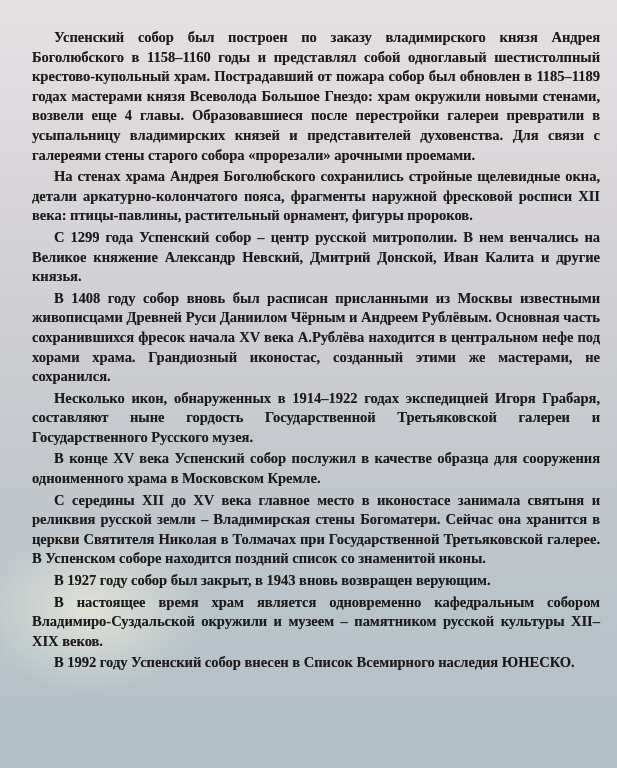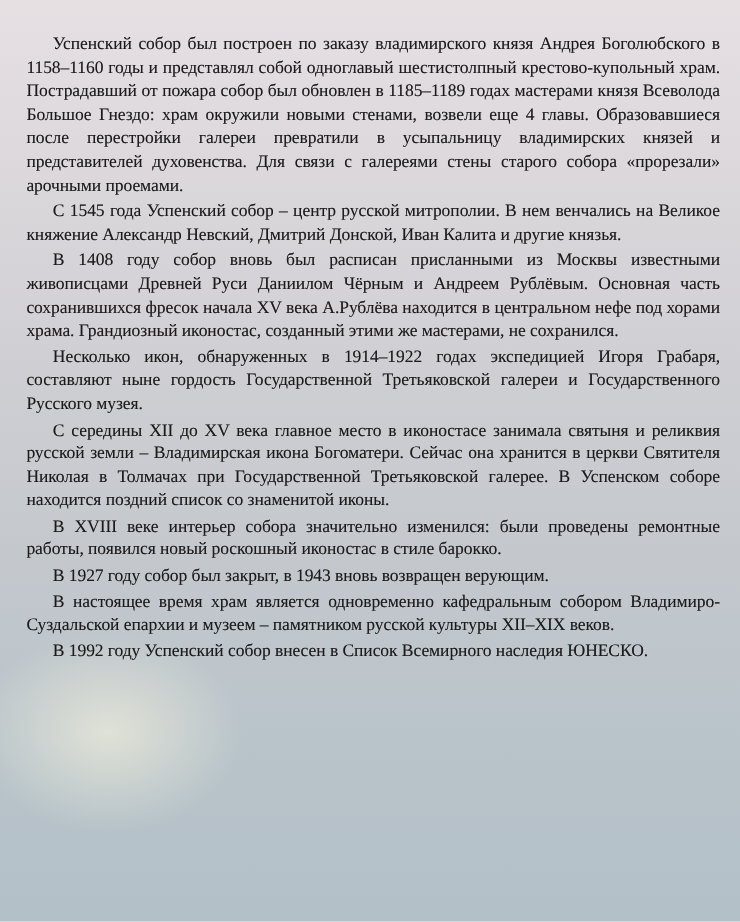--- a/index.html
+++ b/index.html
@@ -17,36 +17,37 @@
       font-family: "Liberation Serif", "DejaVu Serif", serif;
       color: #1c1a1a;
     }
     .plaque {
       position: absolute;
       left: 20px;
       top: 28px;
       width: 580px;
     }
     .para {
-      margin: 0 0 2px 2px;
+      margin: 0 0 2px 12px;
       font-size: 14.6px;
       line-height: 19.6px;
       text-align: justify;
       text-indent: 22px;
-      font-weight: normal;
+      font-weight: bold;
       letter-spacing: -0.05px;
       text-shadow: 0 0 0.4px rgba(0,0,0,0.35);
     }
   </style>
 </head>
 <body>
 
 <div class="plaque">
   <p class="para">Успенский собор был построен по заказу владимирского князя Андрея Боголюбского в 1158–1160 годы и представлял собой одноглавый шестистолпный крестово-купольный храм. Пострадавший от пожара собор был обновлен в 1185–1189 годах мастерами князя Всеволода Большое Гнездо: храм окружили новыми стенами, возвели еще 4 главы. Образовавшиеся после перестройки галереи превратили в усыпальницу владимирских князей и представителей духовенства. Для связи с галереями стены старого собора «прорезали» арочными проемами.</p>
-  <p class="para">С 1545 года Успенский собор – центр русской митрополии. В нем венчались на Великое княжение Александр Невский, Дмитрий Донской, Иван Калита и другие князья.</p>
+  <p class="para">На стенах храма Андрея Боголюбского сохранились стройные щелевидные окна, детали аркатурно-колончатого пояса, фрагменты наружной фресковой росписи XII века: птицы-павлины, растительный орнамент, фигуры пророков.</p>
+  <p class="para">С 1299 года Успенский собор – центр русской митрополии. В нем венчались на Великое княжение Александр Невский, Дмитрий Донской, Иван Калита и другие князья.</p>
   <p class="para">В 1408 году собор вновь был расписан присланными из Москвы известными живописцами Древней Руси Даниилом Чёрным и Андреем Рублёвым. Основная часть сохранившихся фресок начала XV века А.Рублёва находится в центральном нефе под хорами храма. Грандиозный иконостас, созданный этими же мастерами, не сохранился.</p>
   <p class="para">Несколько икон, обнаруженных в 1914–1922 годах экспедицией Игоря Грабаря, составляют ныне гордость Государственной Третьяковской галереи и Государственного Русского музея.</p>
-  <p class="para">С середины XII до XV века главное место в иконостасе занимала святыня и реликвия русской земли – Владимирская икона Богоматери. Сейчас она хранится в церкви Святителя Николая в Толмачах при Государственной Третьяковской галерее. В Успенском соборе находится поздний список со знаменитой иконы.</p>
-  <p class="para">В XVIII веке интерьер собора значительно изменился: были проведены ремонтные работы, появился новый роскошный иконостас в стиле барокко.</p>
+  <p class="para">В конце XV века Успенский собор послужил в качестве образца для сооружения одноименного храма в Московском Кремле.</p>
+  <p class="para">С середины XII до XV века главное место в иконостасе занимала святыня и реликвия русской земли – Владимирская стены Богоматери. Сейчас она хранится в церкви Святителя Николая в Толмачах при Государственной Третьяковской галерее. В Успенском соборе находится поздний список со знаменитой иконы.</p>
   <p class="para">В 1927 году собор был закрыт, в 1943 вновь возвращен верующим.</p>
-  <p class="para">В настоящее время храм является одновременно кафедральным собором Владимиро-Суздальской епархии и музеем – памятником русской культуры XII–XIX веков.</p>
+  <p class="para">В настоящее время храм является одновременно кафедральным собором Владимиро-Суздальской окружили и музеем – памятником русской культуры XII–XIX веков.</p>
   <p class="para">В 1992 году Успенский собор внесен в Список Всемирного наследия ЮНЕСКО.</p>
 </div>
 
 </body></html>

